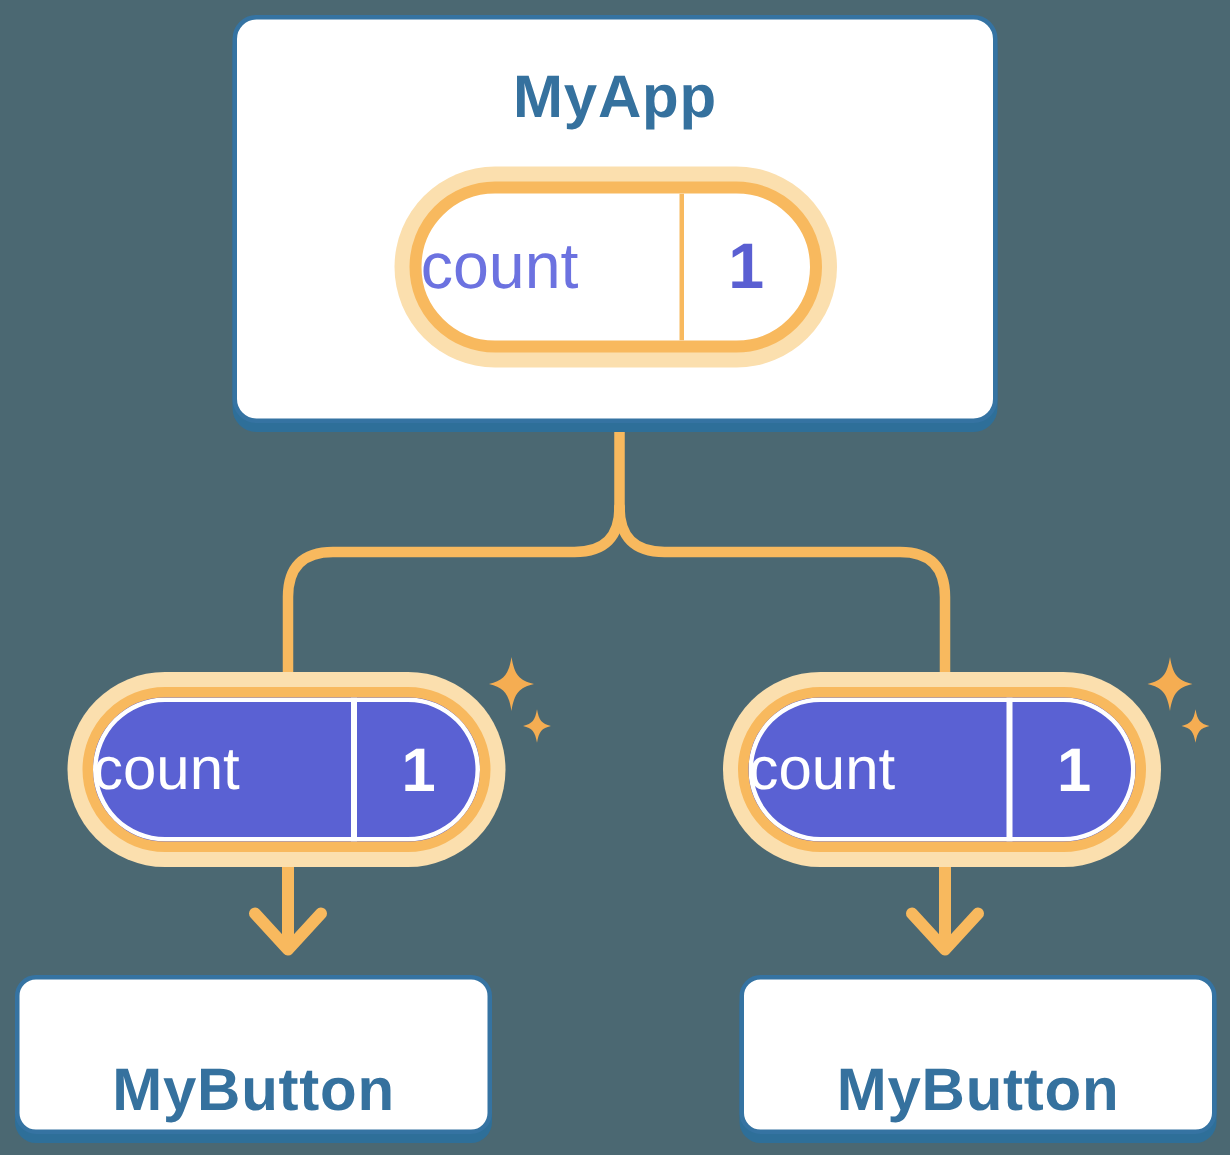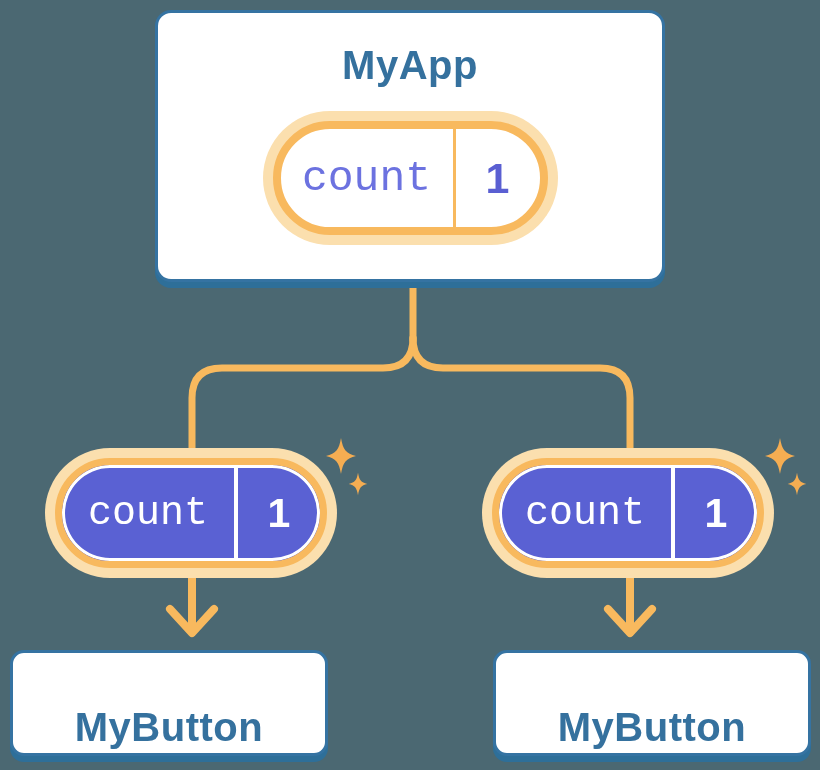--- a/index.html
+++ b/index.html
@@ -34,21 +34,21 @@
     box-shadow:0 0 0 10px var(--halo);
   }
   .pill-bottom{
     position:absolute;width:272px;height:110px;
     background:var(--purple);border:7px solid var(--orange);
     box-shadow:0 0 0 10px var(--halo), inset 0 0 0 3px var(--white);
   }
   .pill-left-pos{left:55px;top:458px;}
   .pill-right-pos{left:492px;top:458px;}
 
-  .pill-label-cell{flex:1;display:flex;align-items:center;justify-content:center;font-family:Liberation Mono, monospace;}
+  .pill-label-cell{flex:1;display:flex;align-items:center;justify-content:flex-start;}
   .pill-value-cell{display:flex;align-items:center;justify-content:center;}
   .pill-top .pill-value-cell{width:84px;}
   .pill-bottom .pill-value-cell{width:82px;}
   .pill-divider{width:3px;background:var(--orange);}
   .pill-bottom .pill-divider{width:4px;background:var(--white);}
   .pill-top .pill-label{font-size:43px;color:var(--purple-label);}
   .pill-top .pill-value{font-size:43px;font-weight:700;color:var(--purple-value);}
   .pill-bottom .pill-label{font-size:40px;font-weight:500;color:var(--white);}
   .pill-bottom .pill-value{font-size:41px;font-weight:700;color:var(--white);}
 </style>

